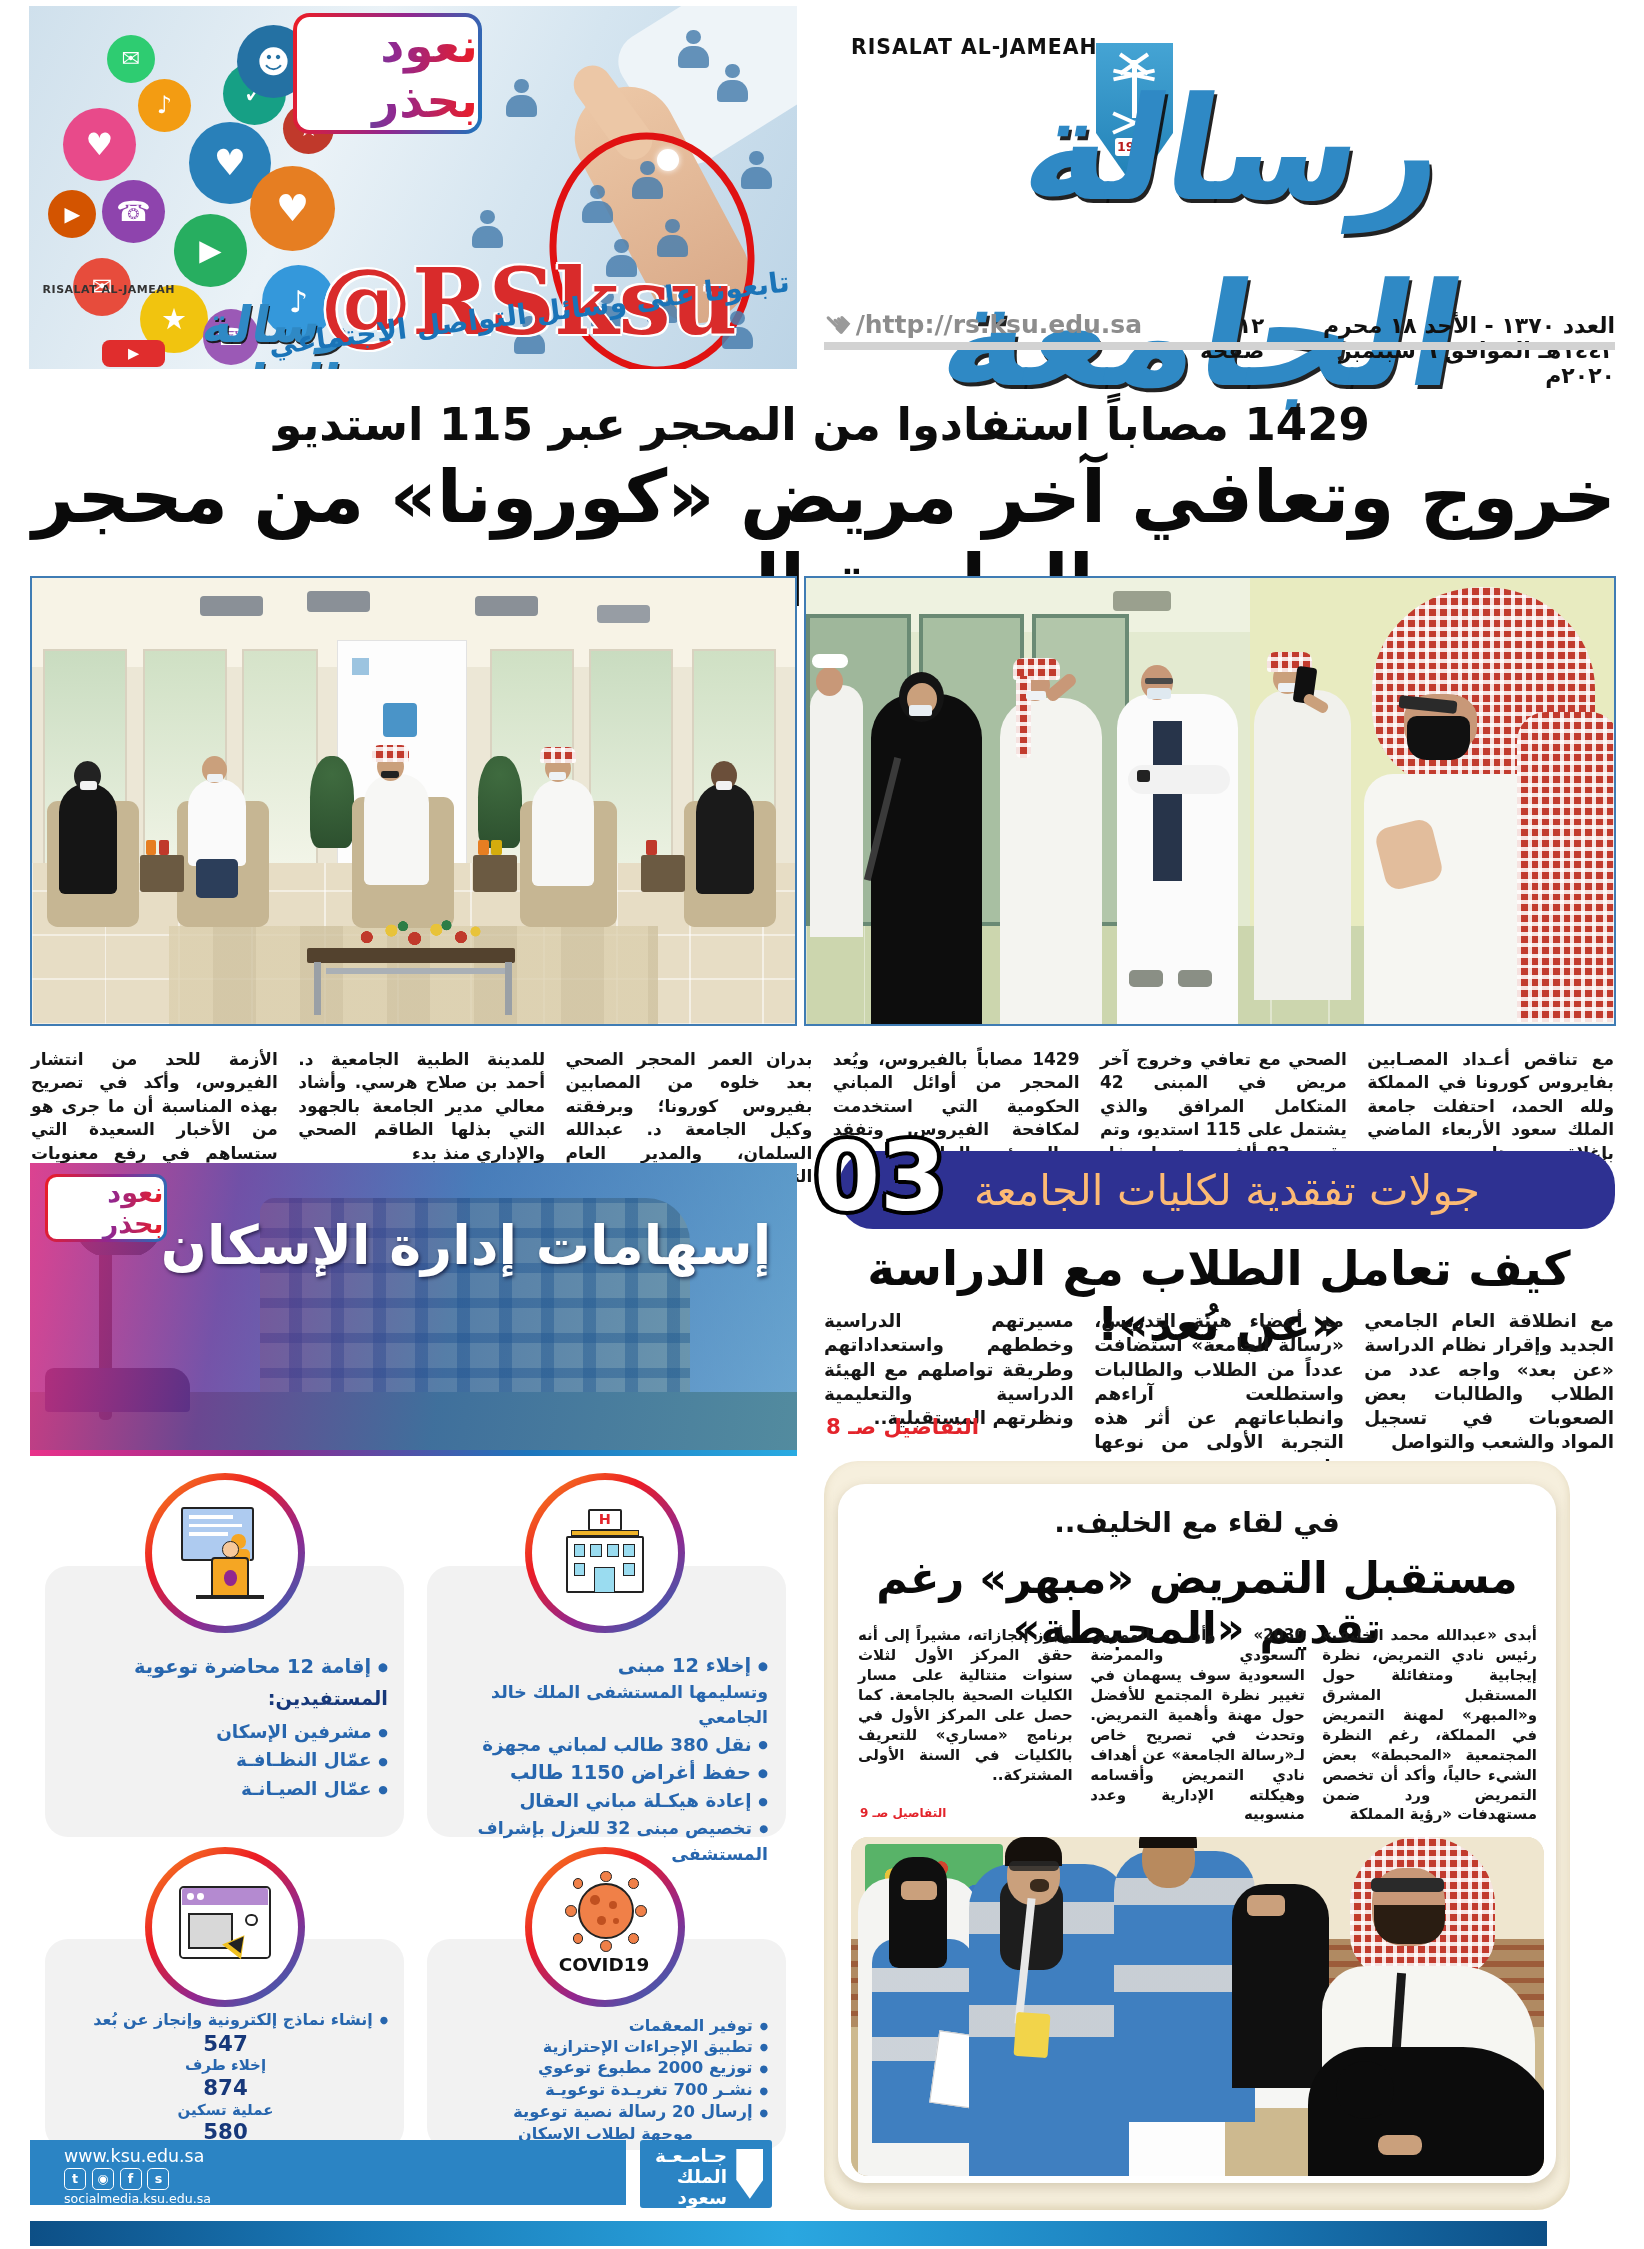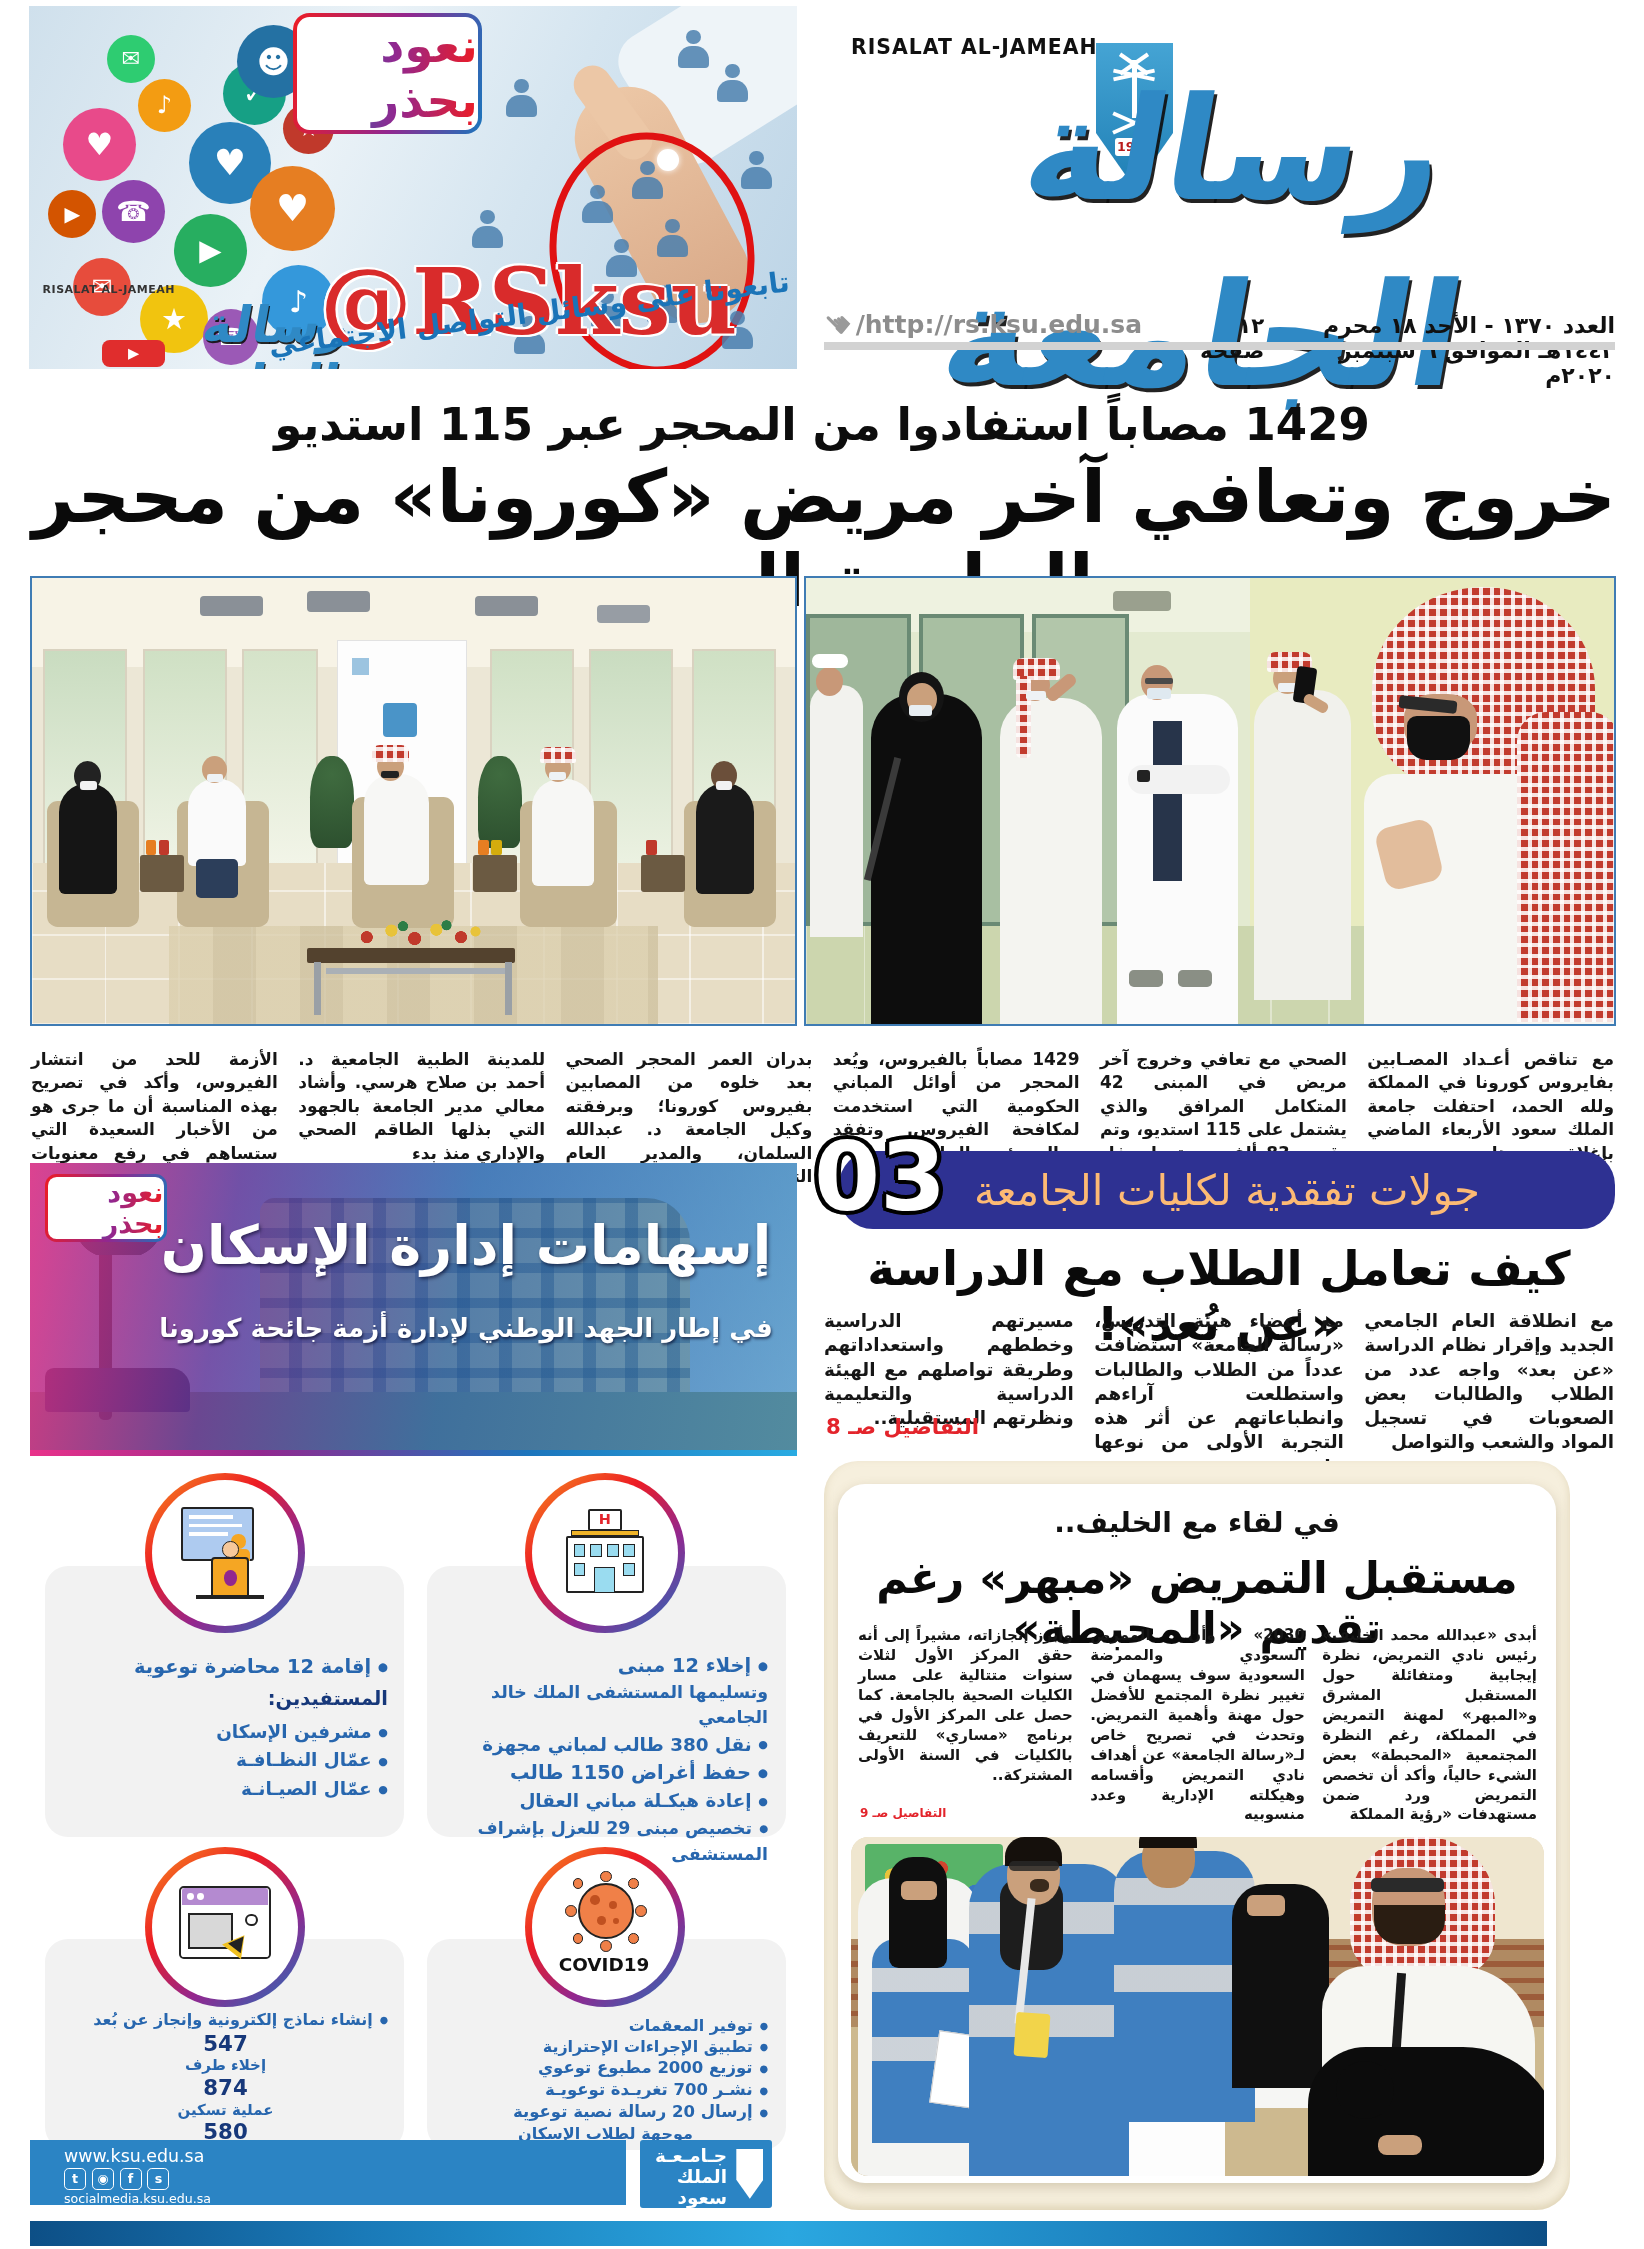--- a/index.html
+++ b/index.html
@@ -328,21 +328,20 @@
          background-image:repeating-linear-gradient(90deg,transparent 0 29px,rgba(45,70,95,.45) 29px 42px),repeating-linear-gradient(0deg,transparent 0 25px,rgba(45,70,95,.45) 25px 35px)"></div>
     <div style="left:0;top:78%;width:100%;height:22%;background:#93a37f"></div>
     <div style="left:9%;top:18%;width:12.6px;height:204px;background:#4a3c28;border-radius:4.8px"></div>
     <div style="left:4.5%;top:10%;width:107px;height:63px;background:radial-gradient(ellipse at 50% 60%,#1f4a38 55%,transparent 56%)"></div>
     <div style="left:2%;top:70%;width:145px;height:44px;background:#3a4250;border-radius:8.7px 19.4px 3.9px 3.9px"></div>
     <div style="left:0;top:0;width:100%;height:100%;background:linear-gradient(100deg,rgba(228,42,130,.85),rgba(95,45,150,.78) 26%,rgba(28,90,168,.7) 55%,rgba(30,120,185,.55))"></div>
     <div class="abs badge" style="left:14.5px;top:10.7px;width:122px;height:68px;border-width:3.4px;border-radius:11.6px">
       <span class="badge-txt ar" style="font-size:27px">نعود بحذر</span>
     </div>
     <div class="abs ar h-title center" style="left:116px;top:51px;width:640px;font-size:54px">إسهامات إدارة الإسكان</div>
-    <div class="abs ar h-sub center" style="left:116px;top:150px;width:640px;font-size:26px">في إطار الجهد الوطني لإدارة أزمة جائحة كورونا</div>
     <div style="left:0;bottom:0;width:100%;height:5.8px;background:linear-gradient(90deg,#e9328a,#92278f 30%,#1c75bc 65%,#29abe2)"></div>
   </div>
 
   <div class="abs card" style="left:427px;top:1566px;width:359px;height:271px"></div>
   <div class="abs ring" style="left:525px;top:1473px;width:160px;height:160px">
     <div class="ico" style="left:29px;top:29px;width:87px;height:87px">
       <i style="left:27px;top:0;width:34px;height:22px;background:#fff;border:2.9px solid #222;border-radius:1.9px"></i>
       <i style="left:35px;top:2.9px;width:17.4px;height:14.5px;color:#e3242b;font-style:normal;font-weight:bold;font-size:14.5px;line-height:14.5px;text-align:center">H</i>
       <i style="left:9.7px;top:21.3px;width:68px;height:5.8px;background:#f0b428;border:1.5px solid #222"></i>
       <i style="left:4.8px;top:27px;width:78px;height:57px;background:#fff;border:2.9px solid #222;border-radius:1.9px"></i>
@@ -354,21 +353,21 @@
       <i style="left:62px;top:54px;width:11.6px;height:12.6px;background:#9adcf0;border:1.9px solid #222"></i>
       <i style="left:33px;top:58px;width:21.3px;height:26px;background:#9adcf0;border:1.9px solid #222"></i>
     </div>
   </div>
   <div class="abs" style="left:443px;top:1652px;width:325px">
     <div class="blt" style="font-size:19.4px;line-height:1.45"><span class="dot">●</span><span>إخلاء 12 مبنى</span></div>
     <div class="blt" style="font-size:17.4px;line-height:1.45"><span>وتسليمها المستشفى الملك خالد الجامعي</span></div>
     <div class="blt" style="font-size:18.4px;line-height:1.5"><span class="dot">●</span><span>نقل 380 طالب لمباني مجهزة</span></div>
     <div class="blt" style="font-size:19.4px;line-height:1.5"><span class="dot">●</span><span>حفظ أغراض 1150 طالب</span></div>
     <div class="blt" style="font-size:18.4px;line-height:1.5"><span class="dot">●</span><span>إعادة هيكـلة مباني العقال</span></div>
-    <div class="blt" style="font-size:17.4px;line-height:1.5"><span class="dot">●</span><span>تخصيص مبنى 29 للعزل بإشراف المستشفى</span></div>
+    <div class="blt" style="font-size:17.4px;line-height:1.5"><span class="dot">●</span><span>تخصيص مبنى 32 للعزل بإشراف المستشفى</span></div>
   </div>
 
   <div class="abs card" style="left:45px;top:1566px;width:359px;height:271px"></div>
   <div class="abs ring" style="left:145px;top:1473px;width:160px;height:160px">
     <div class="ico" style="left:29px;top:27px;width:87px;height:92px">
       <i style="left:0;top:0;width:73px;height:54px;background:#aecbf0;border:2.9px solid #222;border-radius:2.9px"></i>
       <i style="left:7.8px;top:7.8px;width:44px;height:3.9px;background:#fff"></i>
       <i style="left:7.8px;top:16.5px;width:53px;height:3.9px;background:#fff"></i>
       <i style="left:7.8px;top:25px;width:39px;height:3.9px;background:#fff"></i>
       <i style="left:50px;top:27px;width:14.5px;height:14.5px;background:#f5a623;border-radius:50%"></i>

